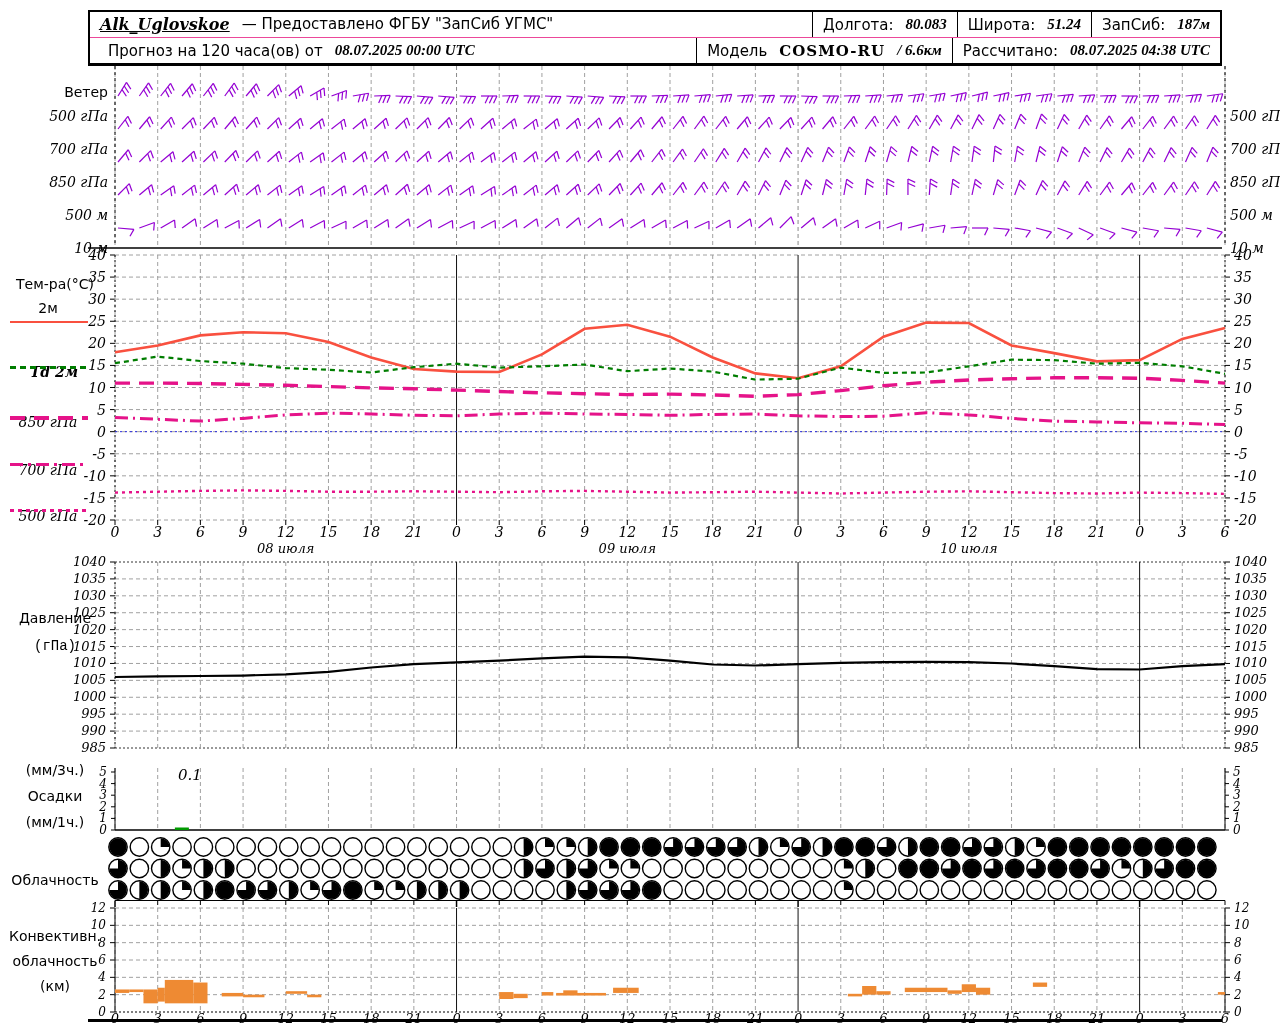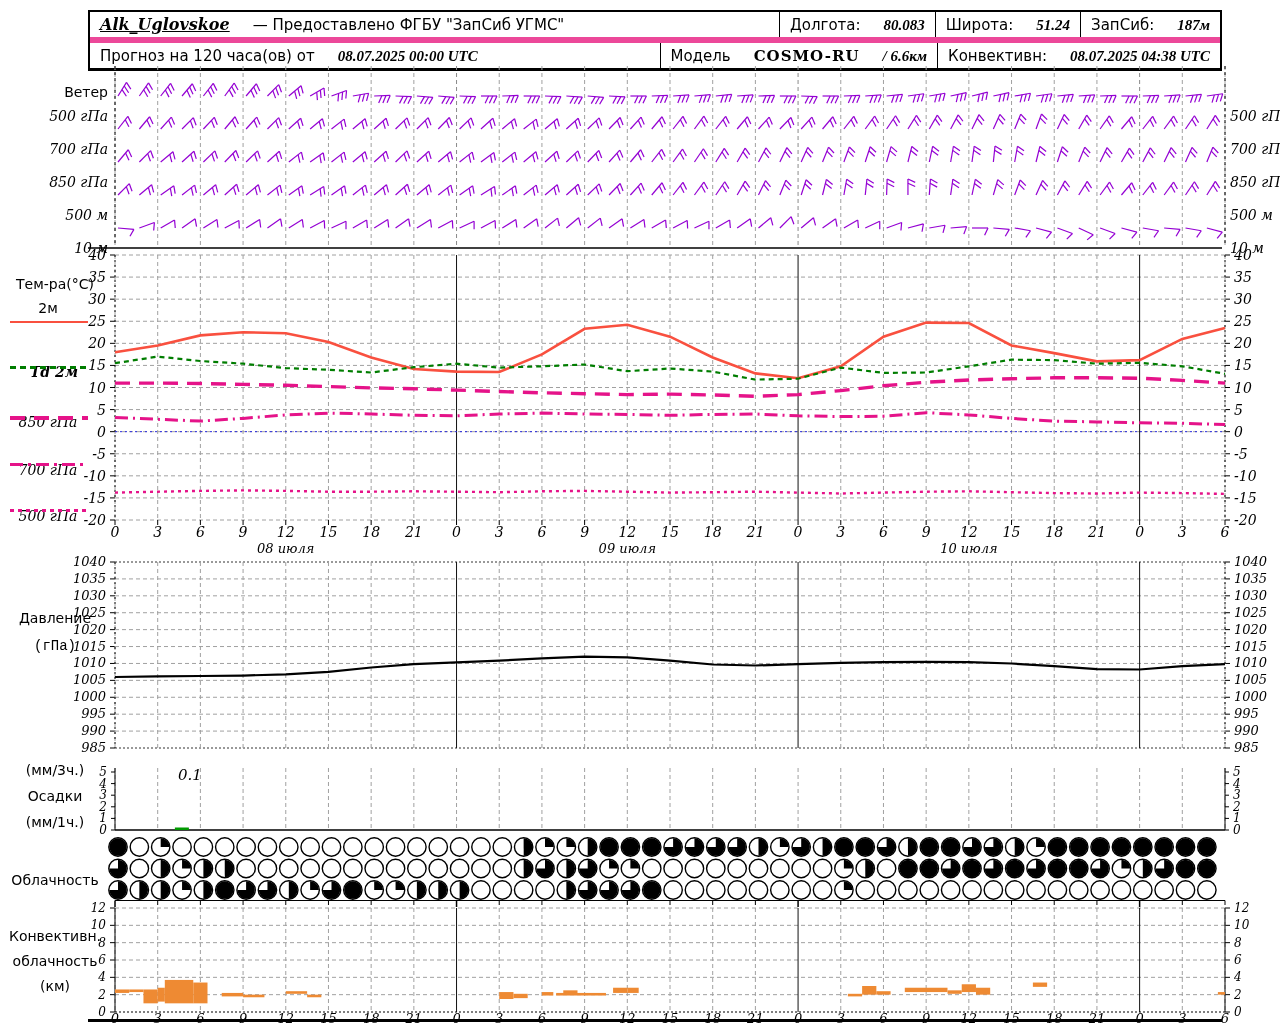--- a/index.html
+++ b/index.html
@@ -1,22 +1,22 @@
 <!DOCTYPE html>
 <html><head>
 <meta charset="utf-8">
 <style>
   html,body{margin:0;padding:0;background:#fff;}
   #page{position:relative;width:1280px;height:1024px;background:#fff;overflow:hidden;
         font-family:"DejaVu Sans",sans-serif;color:#000;}
   
   #hdr{position:absolute;left:88px;top:10px;width:1130px;border:2px solid #000;border-bottom:3px solid #000;background:#fff;}
   .hrow{display:flex;align-items:center;height:25px;font-size:15px;white-space:nowrap;}
-  .hrow+.hrow{border-top:6px solid #ec4899;}
-  .hseg{padding:0 10px;display:flex;align-items:flex-end;gap:23px;}
+  .hrow+.hrow{border-top:1px solid #ec4899;padding-left:8px;}
+  .hseg{padding:0 10px;display:flex;align-items:flex-start;gap:12px;}
   .hdiv{width:1px;align-self:stretch;background:#000;}
   .station{font-family:"DejaVu Serif",serif;font-style:italic;font-weight:bold;font-size:16px;text-decoration:underline;}
   .val{font-family:Liberation Serif, serif;font-style:italic;font-weight:bold;font-size:15px;}
   .mono-b{font-family:"DejaVu Serif",serif;font-weight:bold;letter-spacing:1px;}
   
   .mlabel{position:absolute;font-size:14px;}
   .r{text-align:right;}
   .c{text-align:center;}
   .ital{font-family:"DejaVu Serif",serif;font-style:italic;margin-top:20px;}
   .legend-line{position:absolute;height:0;}
@@ -55,21 +55,21 @@
       <span class="val">08.07.2025 00:00 UTC</span>
     </div>
     <div class="hdiv"></div>
     <div class="hseg">
           <span>Модель</span>
       <span class="mono-b">COSMO-RU</span>
       <span class="val">/ 6.6км</span>
         </div>
     <div class="hdiv"></div>
     <div class="hseg">
-          <span>Конвективн:</span>
+          <span>Рассчитано:</span>
       <span class="val">08.07.2025 04:38 UTC</span>
         </div>
   </div>
 </div>
 
 <div class="mlabel r" style="left:8px;top:68px;width:100px;margin-top:16px;">Ветер</div>
 <div class="mlabel r ital" style="left:8px;top:88px;width:100px;">500 гПа</div>
 <div class="mlabel r ital" style="left:8px;top:121px;width:100px;">700 гПа</div>
 <div class="mlabel r ital" style="left:8px;top:154px;width:100px;">850 гПа</div>
 <div class="mlabel r ital" style="left:8px;top:187px;width:100px;">500 м</div>

